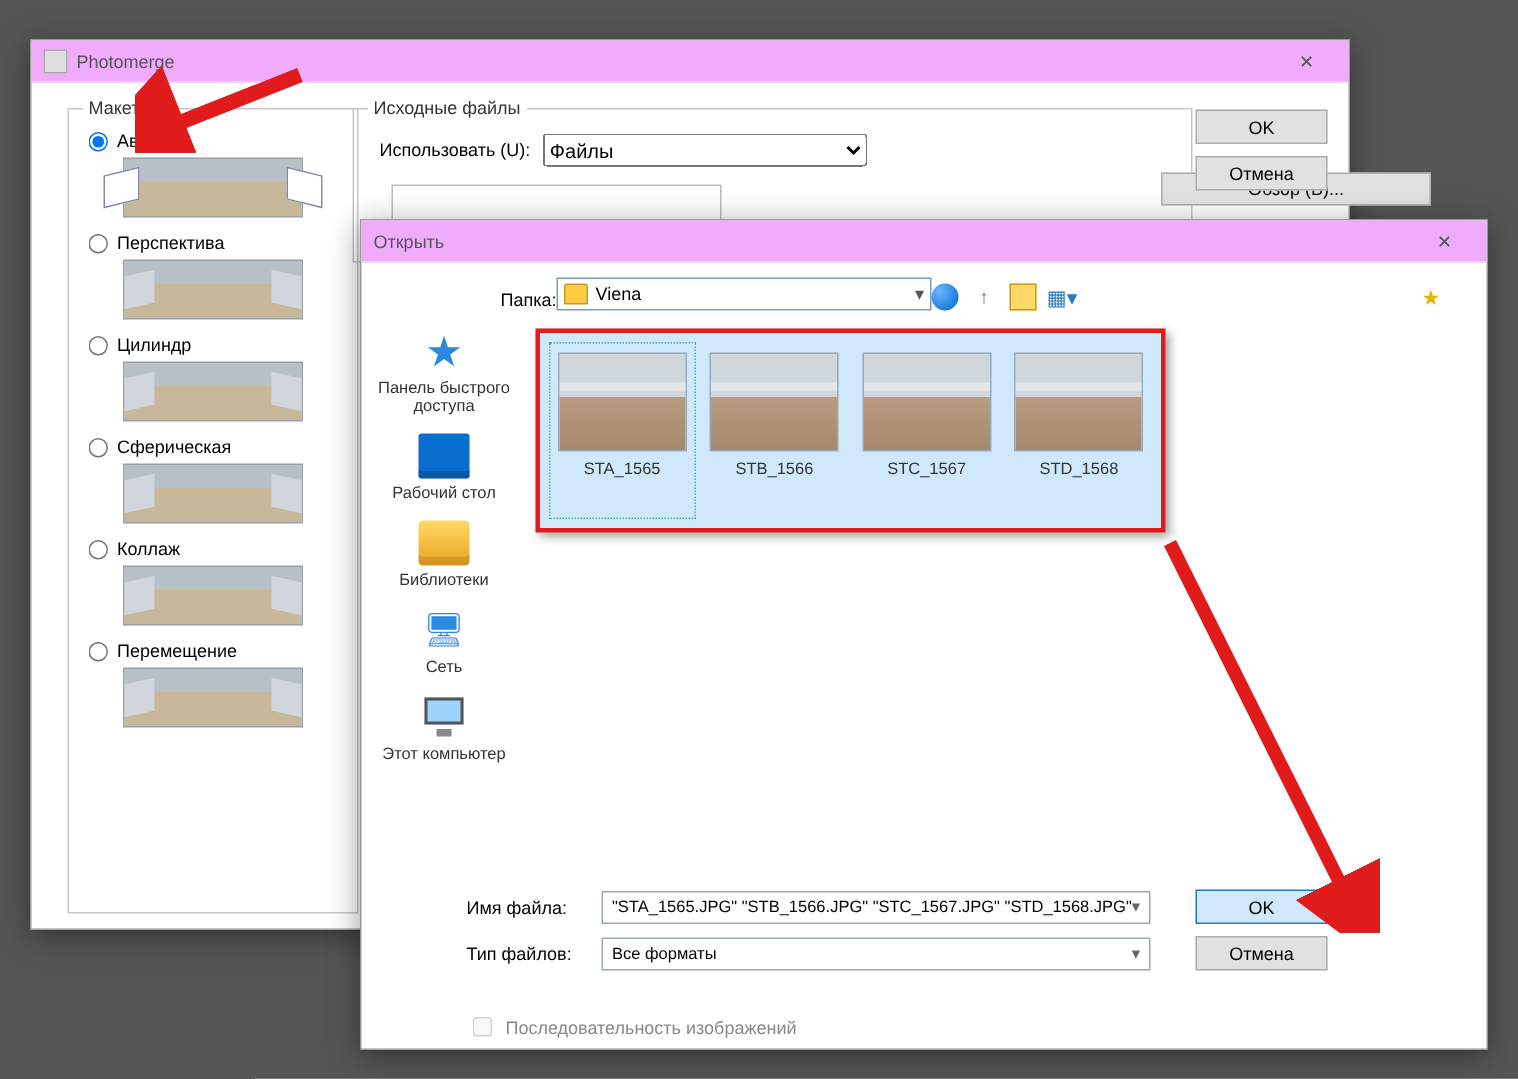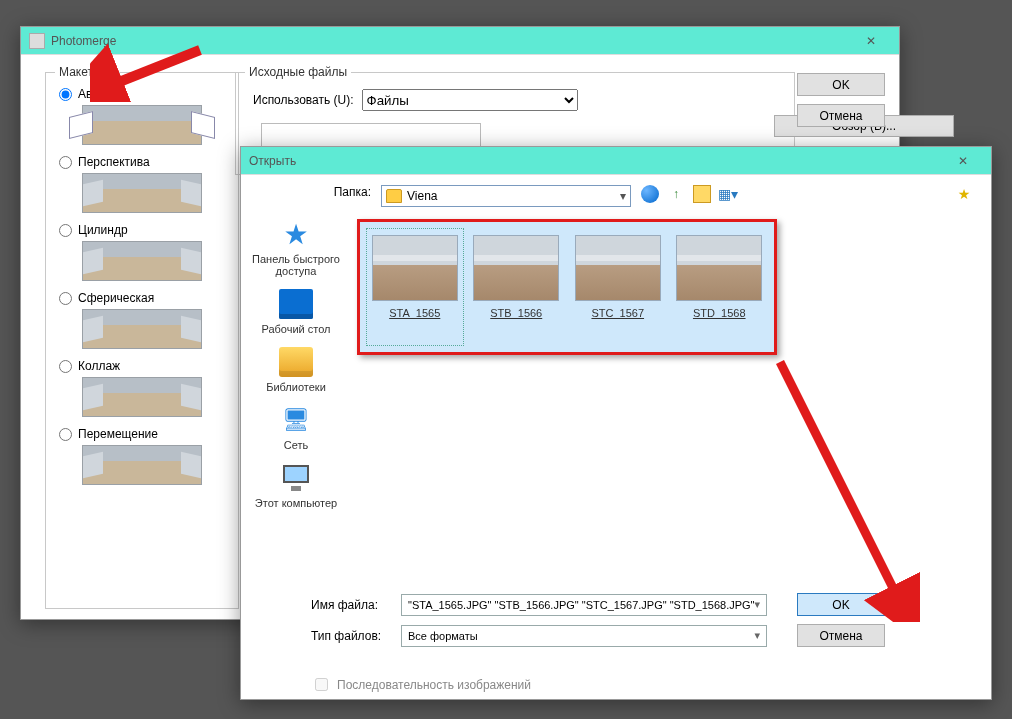--- a/index.html
+++ b/index.html
@@ -1,18 +1,18 @@
 <!DOCTYPE html>
 <html><head>
 <meta charset="utf-8">
 <style>
   * { box-sizing: border-box; }
   html, body { margin:0; padding:0; width:1012px; height:719px; font-family:"Segoe UI",Tahoma,sans-serif; font-size:12px; background:#555; overflow:hidden; }
   .win { position:absolute; background:#fff; border:1px solid #999; box-shadow:0 4px 20px rgba(0,0,0,.4); }
-  .titlebar { height:28px; display:flex; align-items:center; padding:0 8px; border-bottom:1px solid #ddd; background:#5eead4; }
+  .titlebar { height:28px; display:flex; align-items:center; padding:0 8px; border-bottom:1px solid #ddd; background:#f0abfc; }
   .titlebar .spacer { flex:1; }
   .titlebar .tbtn { width:40px; height:28px; display:flex; align-items:center; justify-content:center; color:#555; }
   .titlebar .ticon { width:16px; height:16px; background:#ddd; border:1px solid #aaa; margin-right:6px; }
   .titlebar .ttitle { color:#555; }
   
   #pm { left:20px; top:26px; width:880px; height:594px; }
   #pm-body { position:relative; padding:10px 14px; }
   fieldset { border:1px solid #c8c8c8; border-radius:0; }
   legend { padding:0 4px; color:#333; }
   #pm-layout { position:absolute; left:22px; top:10px; width:194px; height:544px; }
@@ -28,21 +28,21 @@
   #pm-src .row { display:flex; align-items:center; gap:8px; padding:6px 8px; }
   #pm-src select { width:216px; height:22px; }
   #pm-src .list { margin-left:8px; width:220px; height:48px; border:1px solid #bbb; }
   #pm-src .browse { position:absolute; right:-160px; top:36px; width:180px; height:22px; }
   #pm-side { position:absolute; right:14px; top:18px; display:flex; flex-direction:column; gap:8px; }
   .btn { min-width:88px; height:23px; padding:0 10px; background:#e1e1e1; border:1px solid #adadad; cursor:pointer; font-family:inherit; font-size:12px; }
   .btn.primary { background:#cfe8fb; border:1px solid #2a7ac0; }
   .wide { width:190px; }
   
   #open { left:240px; top:146px; width:752px; height:554px; }
-  #open .fldrow { display:flex; align-items:flex-start; gap:10px; padding:10px 18px 6px 70px; }
+  #open .fldrow { display:flex; align-items:flex-end; padding:10px 28px 6px 70px; }
   #open .fldrow .lbl { width:60px; text-align:right; }
   #open .fldrow .foldersel { flex:0 0 250px; height:22px; border:1px solid #7a9abf; background:#fff; display:flex; align-items:center; padding:0 4px; gap:5px; }
   #open .fldrow .foldersel .ficon { width:16px; height:14px; background:#ffcd44; border:1px solid #cc9a22; border-radius:2px 2px 0 0; }
   #open .fldrow .foldersel .dd { margin-left:auto; color:#555; }
   #open .toolicons { display:flex; gap:8px; align-items:center; }
   #open .toolicons span { width:18px; height:18px; display:inline-flex; align-items:center; justify-content:center; }
   #open .toolicons .globe { background:radial-gradient(circle at 30% 30%,#6cb6ff,#0066cc); border-radius:50%; }
   #open .toolicons .up { color:#3a8a3a; font-weight:bold; }
   #open .toolicons .new { background:#ffd966; border:1px solid #cc9a22; }
   #open .toolicons .view { color:#2a7ac0; font-size:14px; }
@@ -59,21 +59,21 @@
   .nicon.pc::before { content:""; position:absolute; left:4px; right:4px; top:2px; bottom:10px; background:#9dd3ff; border:2px solid #555; }
   .nicon.pc::after { content:""; position:absolute; left:12px; right:12px; bottom:2px; height:5px; background:#888; }
   .nicon.net { position:relative; }
   .nicon.net::before { content:"🖥"; position:absolute; inset:0; display:flex; align-items:center; justify-content:center; font-size:22px; color:#2a8ae0; }
   #open .filesarea { flex:1; position:relative; padding:6px; }
   .selbox { position:absolute; left:6px; top:6px; width:420px; height:136px; border:3px solid #e01b1b; box-shadow:3px 3px 6px rgba(0,0,0,.35); padding:6px; display:flex; gap:4px; background:#cfe8fb; }
   .thumbcard { flex:1; background:#cfe8fb; border:1px solid transparent; display:flex; flex-direction:column; align-items:center; }
   .thumbcard.sel { border:1px dotted #5a9; }
   .thumbcard .img { width:86px; height:66px; border:1px solid #9ab; background:linear-gradient(#cfd6dc 0%,#cfd6dc 45%,#b89d82 45%,#a6886b 100%); margin:6px 0; position:relative; }
   .thumbcard .img::before { content:""; position:absolute; left:0; right:0; top:30%; height:6px; background:rgba(255,255,255,.4); }
-  .thumbcard .cap { font-size:11px; color:#333; text-align:right;text-decoration:underline; }
+  .thumbcard .cap { font-size:11px; color:#333; text-align:right; }
   #open .bottom { padding:6px 14px 14px 70px; display:flex; flex-direction:column; gap:8px; }
   #open .bottom .brow { display:flex; align-items:center; gap:12px; }
   #open .bottom .blbl { width:78px; }
   #open .bottom .combo { flex:0 0 366px; height:22px; border:1px solid #9aa; background:#fff; display:flex; align-items:center; padding:0 6px; font-size:11px; white-space:nowrap; overflow:hidden; }
   #open .bottom .combo .dd { margin-left:auto; color:#666; }
   #open .bottom .rbtns { display:flex; flex-direction:column; gap:8px; margin-left:18px; }
   #open .bottom .seq { display:flex; align-items:center; gap:6px; margin-top:20px; color:#888; }
   #open .bottom .seq input { accent-color:#888; }
   
   .arrow-red { position:absolute; z-index:50; pointer-events:none; }

